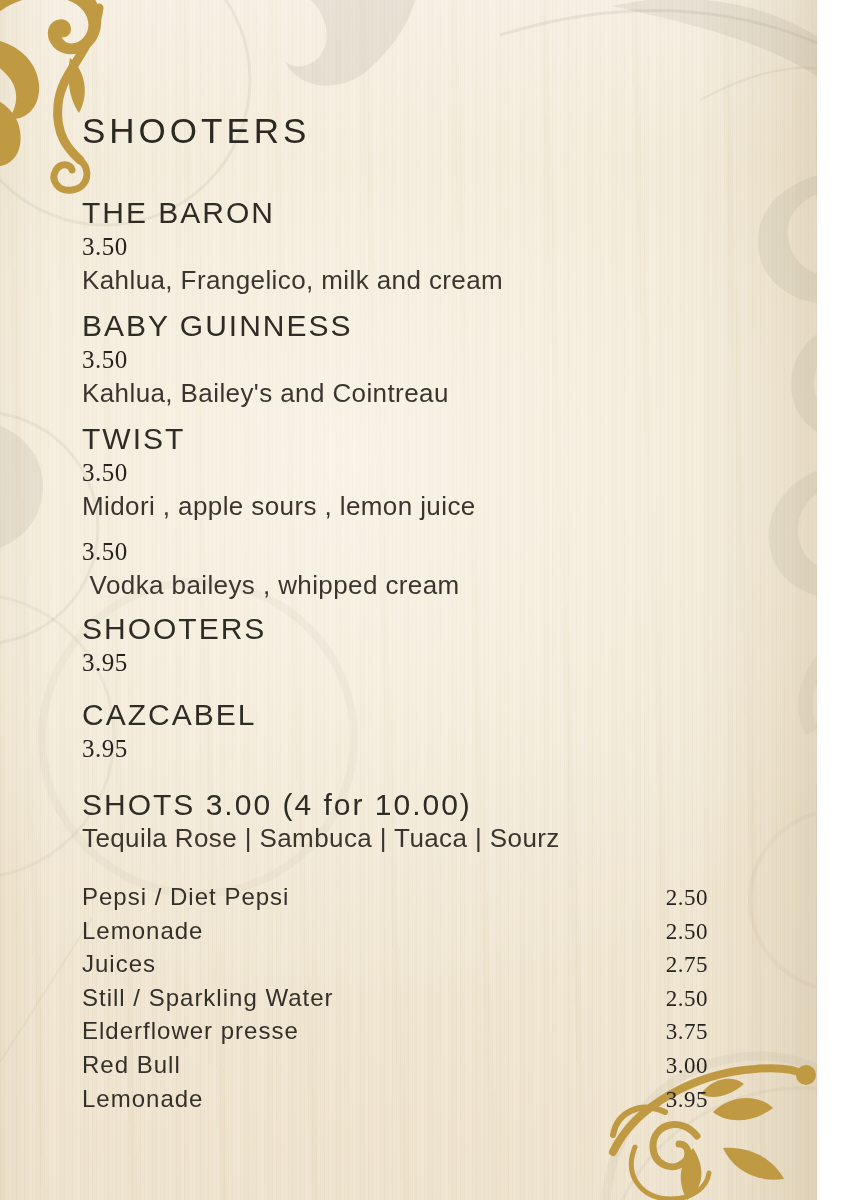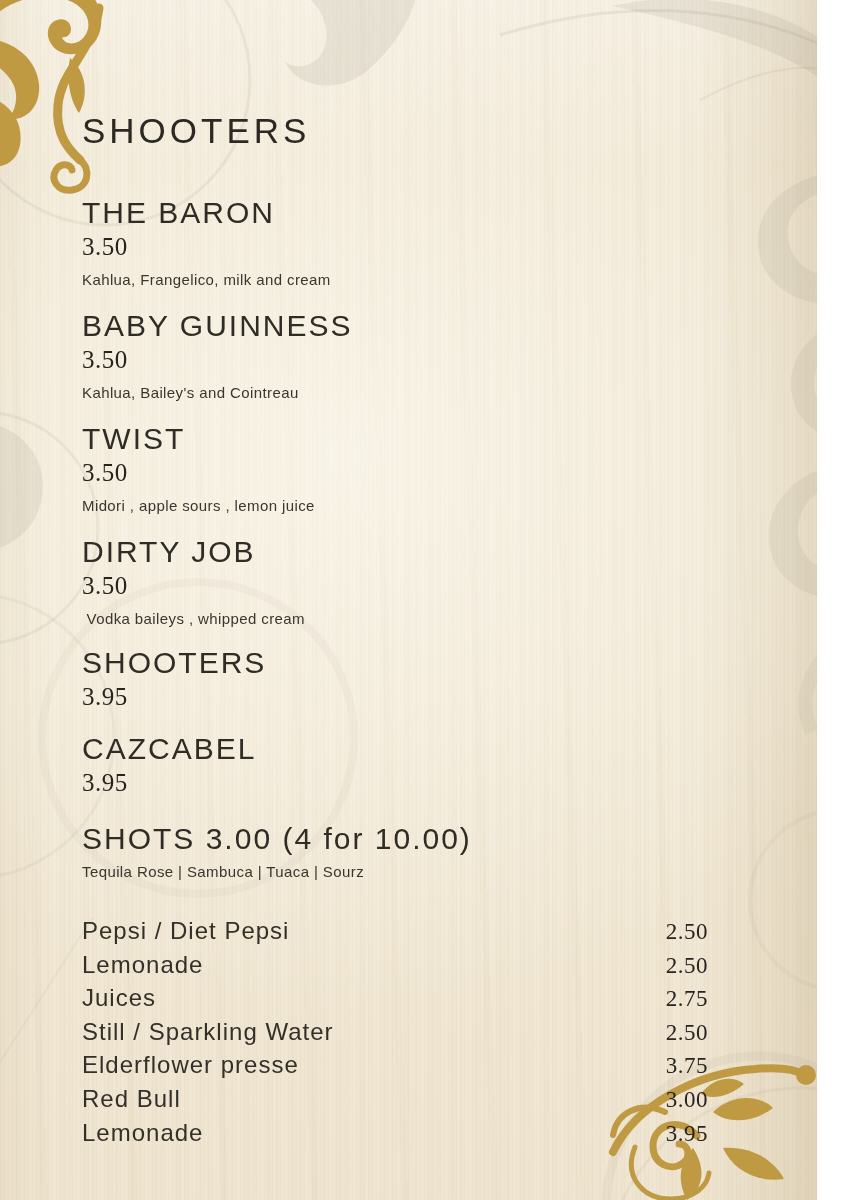--- a/index.html
+++ b/index.html
@@ -37,21 +37,21 @@
     font-family:"Liberation Sans", sans-serif;
     font-size:30px;line-height:34px;font-weight:400;
     letter-spacing:2px;color:#2f2c26;white-space:pre;
   }
   .price{
     font-family:"Liberation Serif", serif;
     font-size:25px;line-height:34px;color:#272420;letter-spacing:0.5px;
   }
   .desc{
     font-family:"Liberation Sans", sans-serif;
-    font-size:15px;line-height:26px;color:#3a362f;
+    font-size:26px;line-height:26px;color:#3a362f;
     letter-spacing:0.4px;margin-top:3px;white-space:pre;
   }
   .soft-title{margin-top:68px;}
   .soft-list{margin:30px 0 0;padding:0;list-style:none;}
   .soft-row{display:flex;justify-content:space-between;align-items:baseline;}
   .soft-name{
     font-family:"Liberation Sans", sans-serif;
     font-size:24px;line-height:32.6px;font-weight:400;
     letter-spacing:1px;color:#33302a;
   }
@@ -143,21 +143,20 @@
       <div class="item">
         <div class="row">
           <span class="item-name">TWIST</span>
           <span class="price">3.50</span>
         </div>
         <div class="desc">Midori , apple sours , lemon juice</div>
       </div>
 
       <div class="item">
         <div class="row">
-          <span class="item-name">DIRTY JOB</span>
           <span class="price">3.50</span>
         </div>
         <div class="desc"> Vodka baileys , whipped cream</div>
       </div>
 
       <div class="item m14">
         <div class="row">
           <span class="item-name">SHOOTERS</span>
           <span class="price">3.95</span>
         </div>

